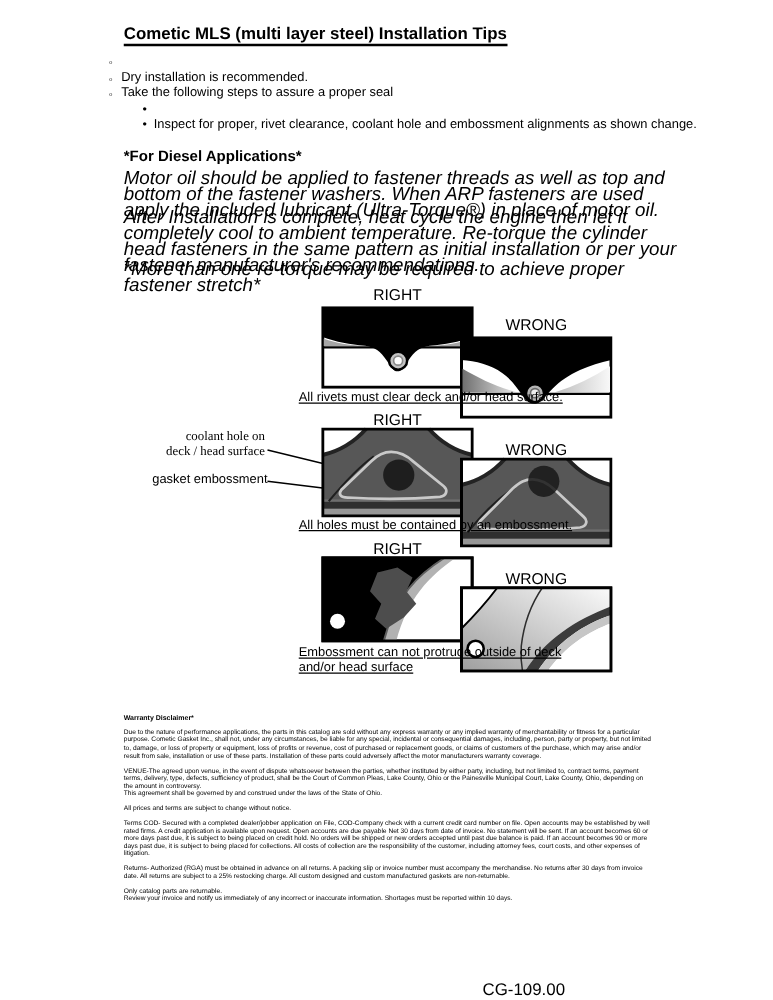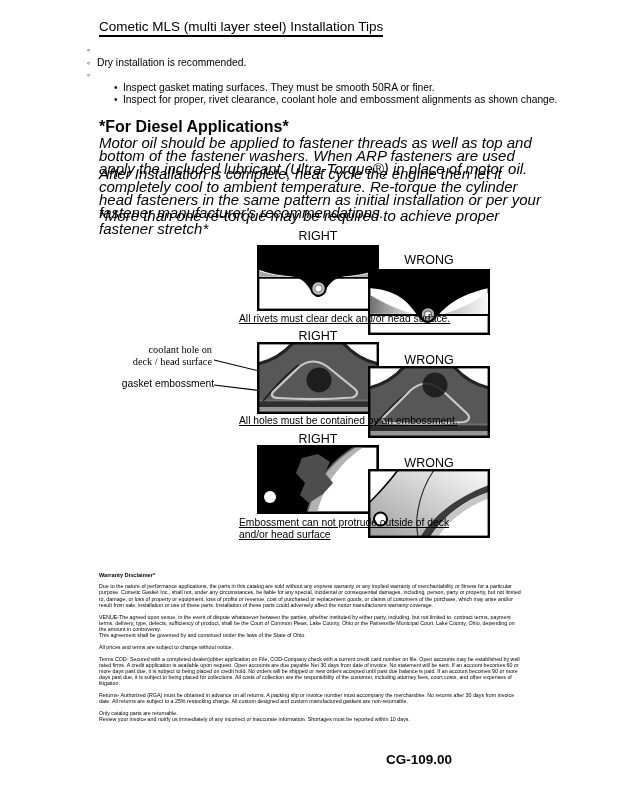--- a/index.html
+++ b/index.html
@@ -1,68 +1,68 @@
 <!DOCTYPE html>
 <html><head>
 <meta charset="utf-8">
 <style>
   html,body{margin:0;padding:0;}
   body{width:618px;height:800px;background:#fff;position:relative;overflow:hidden;
        font-family:"Liberation Sans","DejaVu Sans",sans-serif;color:#000;
        -webkit-font-smoothing:antialiased;}
   .abs{position:absolute;}
-  .page-title{left:99px;top:19px;font-size:13.5px;font-weight:normal;}
+  .page-title{left:99px;top:19px;font-size:13.5px;font-weight:bold;}
   .page-title span{border-bottom:2px solid #000;padding-bottom:1px;}
   .bullets{left:87px;top:44px;font-size:10.3px;line-height:12.6px;}
   .b-row{display:flex;}
   .b-row .mk{width:10px;flex:0 0 10px;font-size:9px;}
   .b-row.sub{padding-left:27px;}
   .b-row.sub .mk{width:9px;flex:0 0 9px;font-size:10px;}
-  .diesel-h{left:99px;top:118px;font-size:16px;font-weight:bold;}
+  .diesel-h{left:99px;top:118px;font-size:12px;font-weight:bold;}
   .para{left:99px;width:450px;font-size:15px;line-height:13px;margin:0;font-style:italic;}
   .p1{top:136px;} .p2{top:167px;} .pnote{top:209px;}
   .dlabel{width:122px;text-align:center;font-size:12.5px;}
   .dl-r1{top:229px;} .dl-r2{top:329px;} .dl-r3{top:432px;}
   .col-a{left:257px;} .col-b{left:368px;margin-top:24px;}
   .dbox{width:122px;} .dbox svg{display:block;}
   .bx-r1{top:245px;height:66px;} .bx-r2{top:342px;height:72px;} .bx-r3{top:445px;height:69px;}
   .caption{left:239px;font-size:10.3px;line-height:11.5px;white-space:pre-line;text-decoration:underline;}
   .cap-r1{top:313px;} .cap-r2{top:415px;} .cap-r3{top:517px;}
   .side-label{font-size:10.3px;line-height:11.5px;text-align:right;white-space:pre-line;}
   .sl-1{left:88px;width:124px;top:344px;font-family:Liberation Serif, serif;}
   .sl-2{left:88px;width:126px;top:378px;}
   .leader{left:212px;top:354px;}
   .disclaimer{left:99px;top:572px;width:422px;font-size:5.3px;line-height:6.2px;}
   .disclaimer .dh{font-size:5.6px;font-weight:bold;margin:0 0 5px 0;}
   .disclaimer p{margin:0 0 5.5px 0;white-space:pre-line;}
-  .footer-code{left:386px;top:752px;font-size:13.5px;font-weight:bold;}
+  .footer-code{left:386px;top:784px;font-size:13.5px;}
 </style>
 </head>
 <body>
 
 <div>
 
   <div class="abs page-title">
     <span>Cometic MLS (multi layer steel) Installation Tips</span>
   </div>
 
   <div class="abs bullets">
     <div class="b-row">
       <span class="mk">◦</span>
     </div>
     <div class="b-row">
       <span class="mk">◦</span>
       <span>Dry installation is recommended.</span>
     </div>
     <div class="b-row">
       <span class="mk">◦</span>
+      <span>Take the following steps to assure a proper seal</span>
     </div>
     <div class="b-row sub">
       <span class="mk">•</span>
-      <span>Inspect gasket mating surfaces.  They must be smooth 50RA or finer.</span>
     </div>
     <div class="b-row sub">
       <span class="mk">•</span>
       <span>Inspect for proper, rivet clearance, coolant hole and embossment alignments as shown change.</span>
     </div>
   </div>
 
   <div class="abs diesel-h">*For Diesel Applications*</div>
   <p class="abs para p1">Motor oil should be applied to fastener threads as well as top and bottom of the fastener washers. When ARP fasteners are used apply the included lubricant (Ultra-Torque®) in place of motor oil.</p>
   <p class="abs para p2">After Installation is complete, heat cycle the engine then let it completely cool to ambient temperature. Re-torque the cylinder head fasteners in the same pattern as initial installation or per your fastener manufacturer's recommendations.</p>

